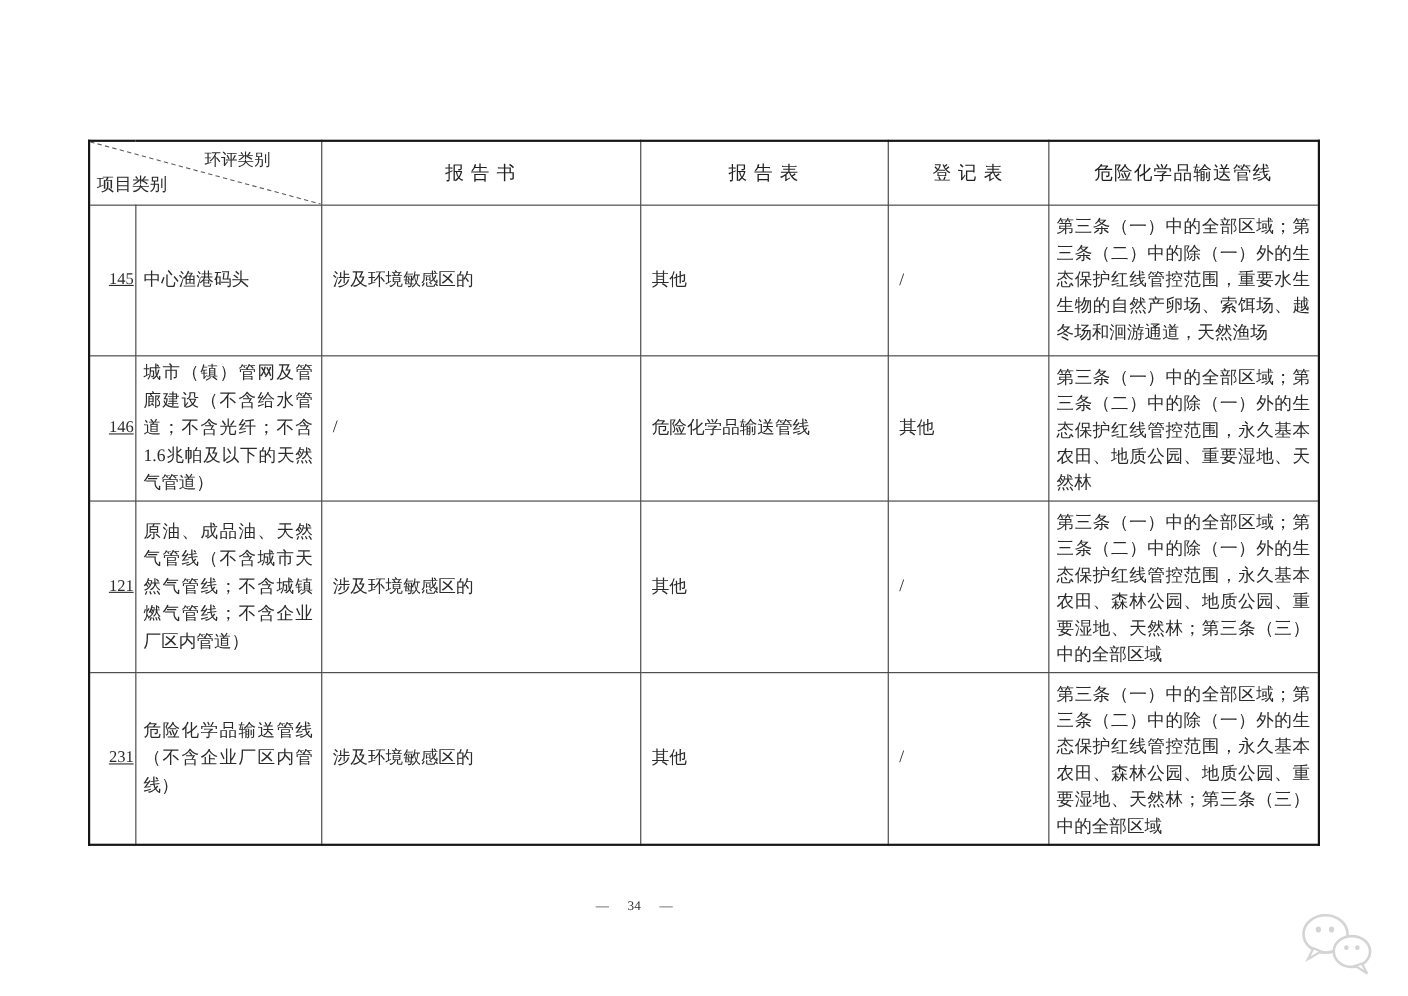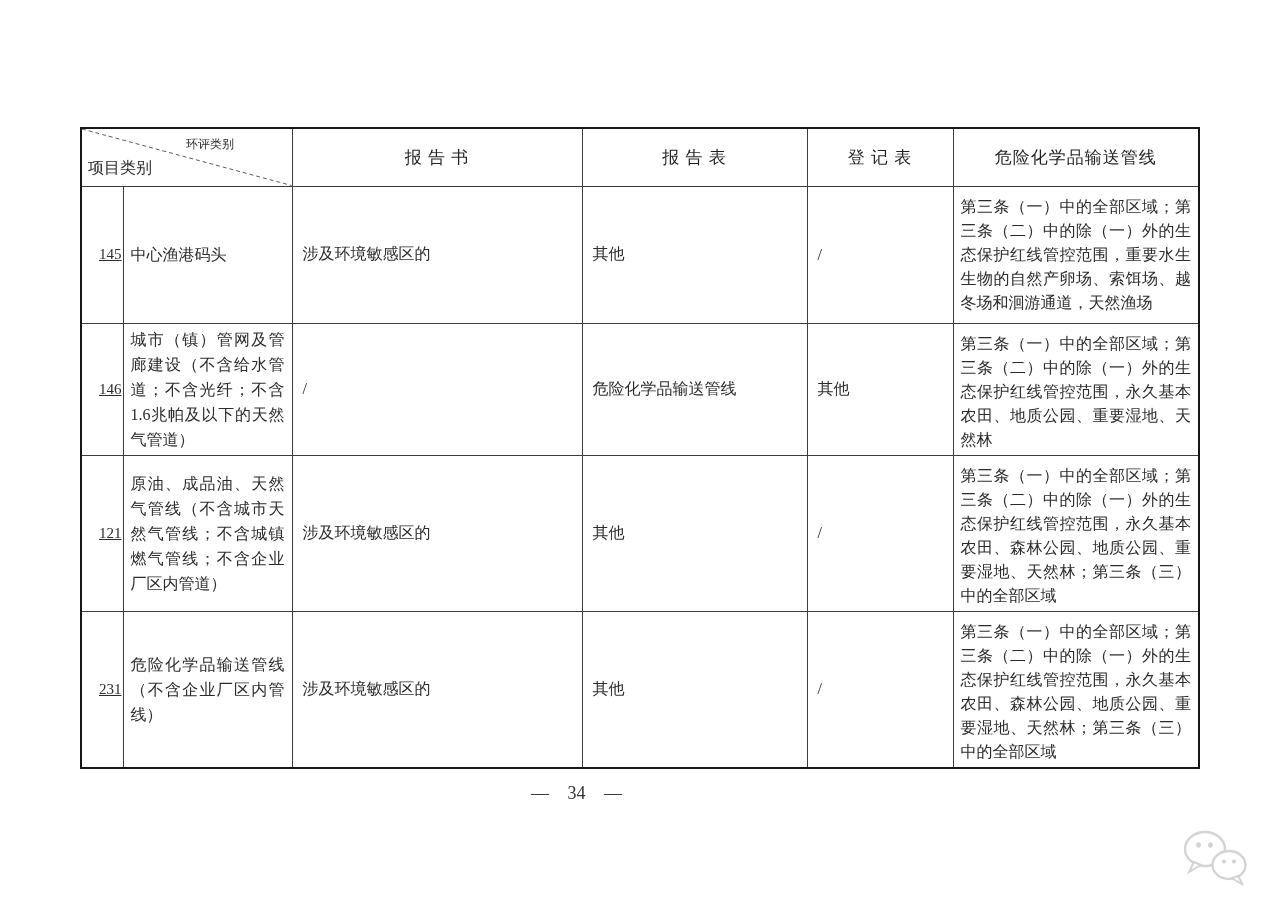--- a/index.html
+++ b/index.html
@@ -27,37 +27,37 @@
   tr.r146     { height:129px; }
   tr.r147     { height:152px; }
   tr.r148     { height:157px; }
 
   td.c-head {
     text-align:center; vertical-align:middle;
     font-size:17px; letter-spacing:1px; color:#1f1f1f;margin-top:48px;
   }
   td.c-diag { position:relative; padding:0; }
   .diag-svg { position:absolute; left:0; top:0; width:100%; height:100%; }
-  .diag-top   { position:absolute; top:7px;  left:104px; font-size:12px; }
+  .diag-top   { position:absolute; top:7px;  left:104px; font-size:15px; }
   .diag-bottom{ position:absolute; bottom:7px; left:6px;  font-size:16px; }
 
   td.c-no  { text-align:right; vertical-align:middle; font-size:15px;text-decoration:underline; }
   td.c-cat {
     vertical-align:middle; font-size:16px; line-height:25px;
     padding:3px 7px; text-align:justify;
   }
   td.c-val { vertical-align:middle; font-size:16px; padding:3px 10px; }
   td.c-mean{
     vertical-align:top; font-size:16px; line-height:24px;
     padding:8px 7px 3px 7px; text-align:justify;margin-top:16px;
   }
 
   .page-number {
-    position:absolute; top:783px; left:0; width:1153px;
-    text-align:center; font-size:18px; color:#333;
+    position:absolute; top:816px; left:0; width:1153px;
+    text-align:center; font-size:12px; color:#333;
     word-spacing:14px;
   }
 
   .watermark {
     position:absolute; top:826px; right:26px;
     display:flex; align-items:center; gap:6px;
   }
   .watermark-text {
     font-family:"Liberation Sans","DejaVu Sans",sans-serif;
     font-size:42px; font-weight:bold;

